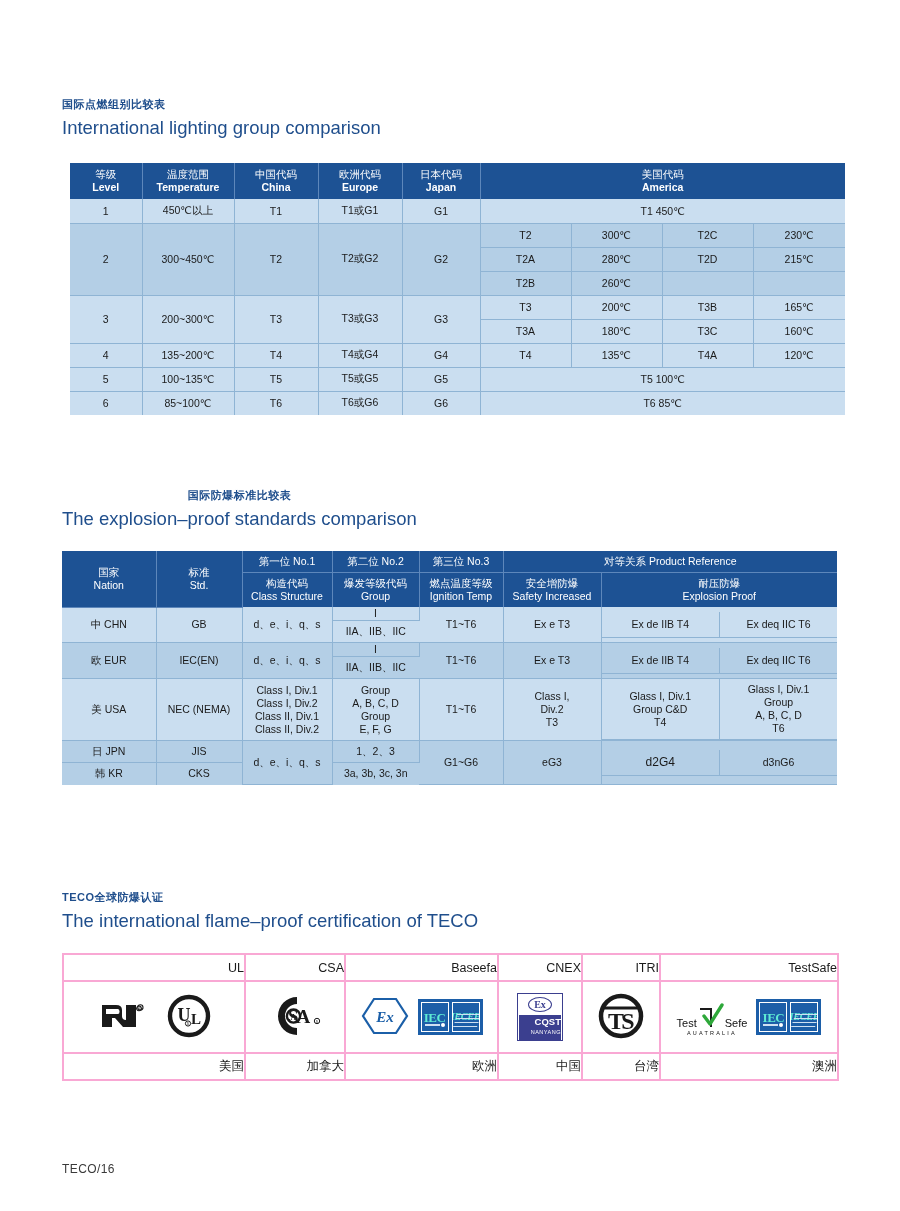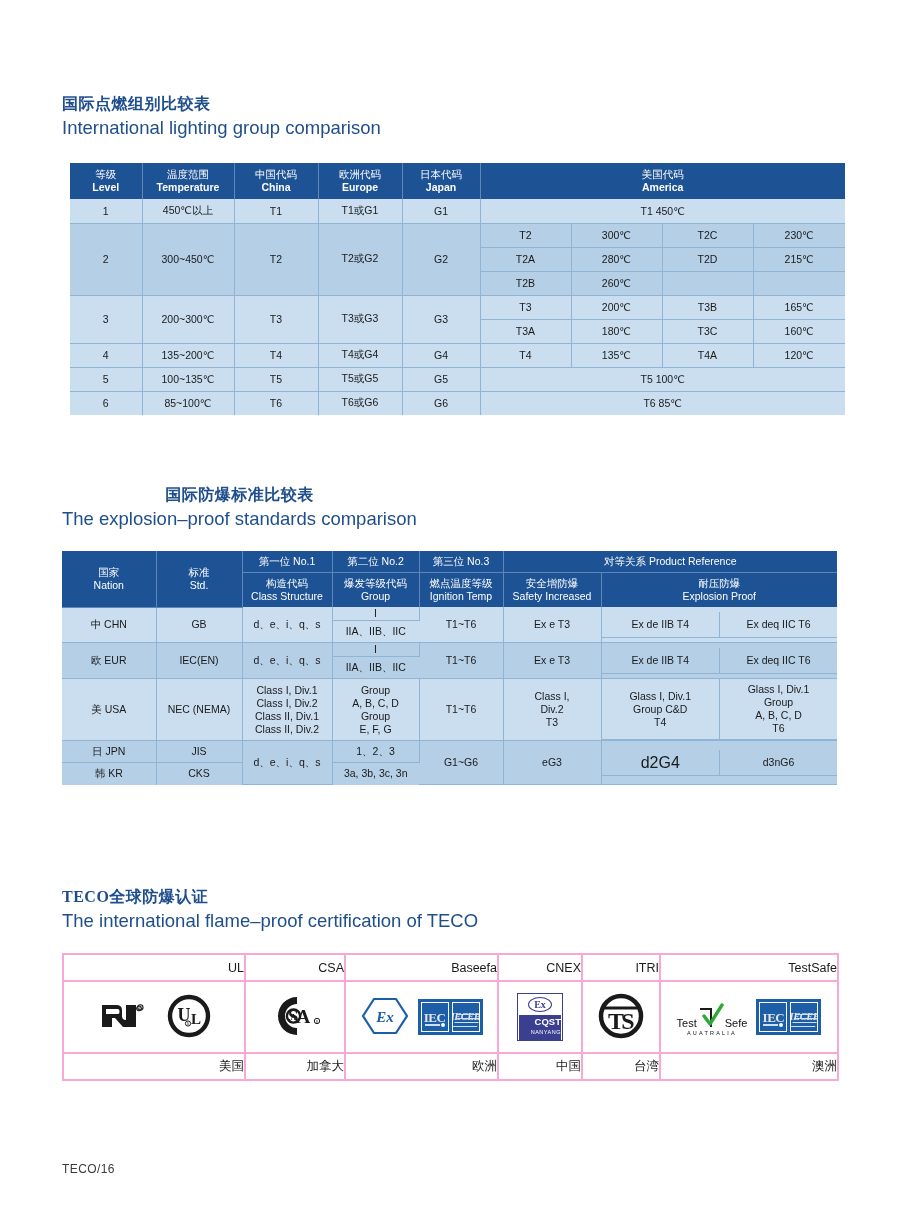--- a/index.html
+++ b/index.html
@@ -10,23 +10,23 @@
     font-family: "Liberation Sans", "DejaVu Sans", sans-serif;
     color: #231f20;
     position: relative;
     overflow: hidden;
   }
   .page { position:absolute; left:0; top:0; width:900px; height:1211px; }
 
   
   .sec-head { position:absolute; }
   .sec-head .cn {
-    font-size: 16px; font-weight: 700; color:#1f4e8c;
+    font-size: 11px; font-weight: 700; color:#1f4e8c;
     letter-spacing: 0.5px; line-height: 22px;
-    font-family: Liberation Serif, serif;
+    font-family: Liberation Sans, sans-serif;
   }
   .sec-head .en {
     font-size: 18.5px; font-weight: 400; color:#1f4e8c;
     line-height: 24px; margin-top: 1px;
     font-family: "Liberation Sans", sans-serif;
   }
 
   
   table.grid { border-collapse: collapse; table-layout: fixed; }
   table.grid td, table.grid th { padding:0; }
@@ -90,21 +90,21 @@
   #t3 td.ctry { height:27px; font-family:"DejaVu Sans","Liberation Sans",sans-serif; font-size:12.5px; }
   .logorow { display:flex; align-items:center; justify-content:center; gap:9px; }
   .iec-block { display:flex; background:#1c5ea8; padding:3px; gap:3px; }
   .iec-block .cell {
     width:28px; height:30px; background:#1c5ea8; border:1.3px solid #ffffff;
     display:flex; align-items:center; justify-content:center; position:relative;
     overflow:hidden;
   }
   .iec-block .cell b {
     font-family:"Liberation Serif", serif; font-weight:700;
-    font-size:13px; color:#e5e5e5; letter-spacing:-0.5px; line-height:1;
+    font-size:13px; color:#5eead4; letter-spacing:-0.5px; line-height:1;
   }
   .iec-block .cell.iecee b { font-style:italic; font-size:10.5px; }
   .iec-block .cell .bar {
     position:absolute; bottom:5px; left:3px; right:8px; height:2.5px; background:#cfe0f2;
   }
   .iec-block .cell .dot {
     position:absolute; bottom:4px; right:3px; width:4px; height:4px;
     background:#fff; border-radius:50%;
   }
   .iec-block .cell.iecee .stripes{
@@ -419,21 +419,21 @@
         <td class="lB" style="height:22px">日  JPN</td>
         <td class="lB">JIS</td>
         <td class="lB" rowspan="2">d、e、i、q、s</td>
         <td class="lB">1、2、3</td>
         <td class="lB" rowspan="2">G1~G6</td>
         <td class="lB" rowspan="2">eG3</td>
         <td class="lB" rowspan="2" style="padding:0">
           <table style="width:100%;border-collapse:collapse;table-layout:fixed">
             <tbody>
                   <tr>
-              <td style="width:118px;border-right:1px solid #8fb4d4;text-align:center;font-size:16px;padding:6px 2px">d2G4</td>
+              <td style="width:118px;border-right:1px solid #8fb4d4;text-align:center;font-size:12px;padding:6px 2px">d2G4</td>
               <td style="text-align:center;font-size:10.5px;padding:6px 2px">d3nG6</td>
             </tr>
           </tbody>
               </table>
         </td>
       </tr>
       <tr>
         <td class="lB" style="height:22px;border-bottom:none">韩  KR</td>
         <td class="lB" style="border-bottom:none">CKS</td>
         <td class="lB" style="border-bottom:none">3a, 3b, 3c, 3n</td>

